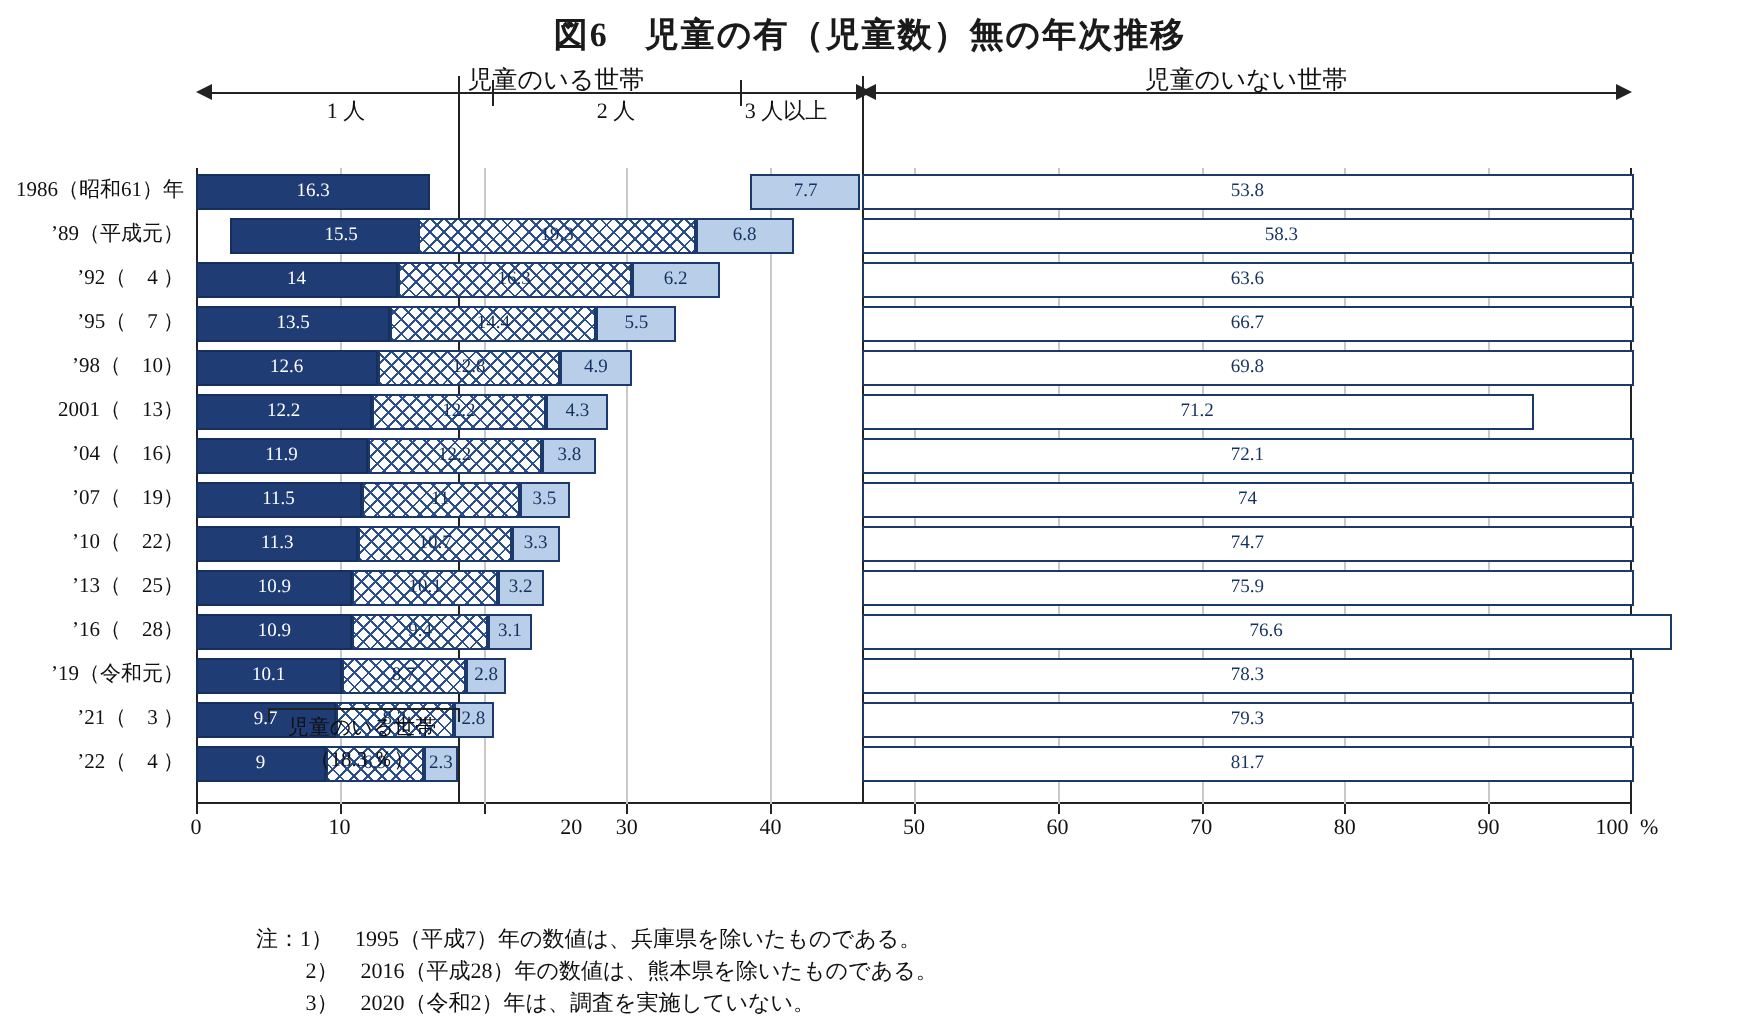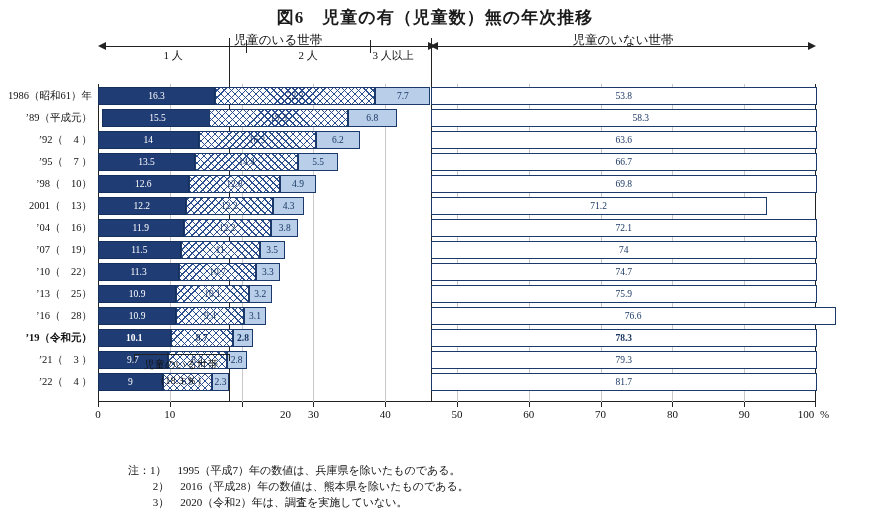--- a/index.html
+++ b/index.html
@@ -182,28 +182,27 @@
   <div class="gridline" style="left:502.6px;"></div>
   <div class="gridline" style="left:574.4px;"></div>
   <div class="gridline" style="left:646.2px;"></div>
 
   <div class="vline-strong" style="left:131.4px;"></div>
   <div class="vline-strong" style="left:332.6px;"></div>
 
   <div class="row" style="top:3px;">
     <div class="ylabel">1986（昭和61）年</div>
     <div class="seg s1" style="left:0px;width:117.1px;">16.3</div>
-    <div class="seg s2" style="left:117.1px;width:160.1px;">22.3</div>
     <div class="seg s3" style="left:277.2px;width:55.3px;">7.7</div>
     <div class="seg s4" style="left:332.6px;width:386.3px;">53.8</div>
   </div>
 
   <div class="row" style="top:25px;">
     <div class="ylabel">’89（平成元）</div>
-    <div class="seg s1" style="left:4px;width:111px;">15.5</div>
+    <div class="seg s1" style="left:17px;width:111px;">15.5</div>
     <div class="seg s2" style="left:111.3px;width:138.6px;">19.3</div>
     <div class="seg s3" style="left:249.9px;width:48.8px;">6.8</div>
     <div class="seg s4" style="left:332.6px;width:386.3px;padding-left:34px;">58.3</div>
   </div>
 
   <div class="row" style="top:47px;">
     <div class="ylabel">’92（　4 ）</div>
     <div class="seg s1" style="left:0px;width:100.5px;">14</div>
     <div class="seg s2" style="left:100.5px;width:117.1px;">16.3</div>
     <div class="seg s3" style="left:217.6px;width:44.5px;">6.2</div>
@@ -267,21 +266,21 @@
   </div>
 
   <div class="row" style="top:223px;">
     <div class="ylabel">’16（　28）</div>
     <div class="seg s1" style="left:0px;width:78.3px;">10.9</div>
     <div class="seg s2" style="left:78.3px;width:67.5px;">9.4</div>
     <div class="seg s3" style="left:145.8px;width:22.3px;">3.1</div>
     <div class="seg s4" style="left:332.6px;width:405px;">76.6</div>
   </div>
 
-  <div class="row" style="top:245px;font-weight:bold;">
+  <div class="row" style="top:245px;">
     <div class="ylabel">’19（令和元）</div>
     <div class="seg s1" style="left:0px;width:72.5px;">10.1</div>
     <div class="seg s2" style="left:72.5px;width:62.5px;">8.7</div>
     <div class="seg s3" style="left:135px;width:20.1px;">2.8</div>
     <div class="seg s4" style="left:332.6px;width:386.3px;">78.3</div>
   </div>
 
   <div class="row" style="top:267px;">
     <div class="ylabel">’21（　3 ）</div>
     <div class="seg s1" style="left:0px;width:69.7px;">9.7</div>

